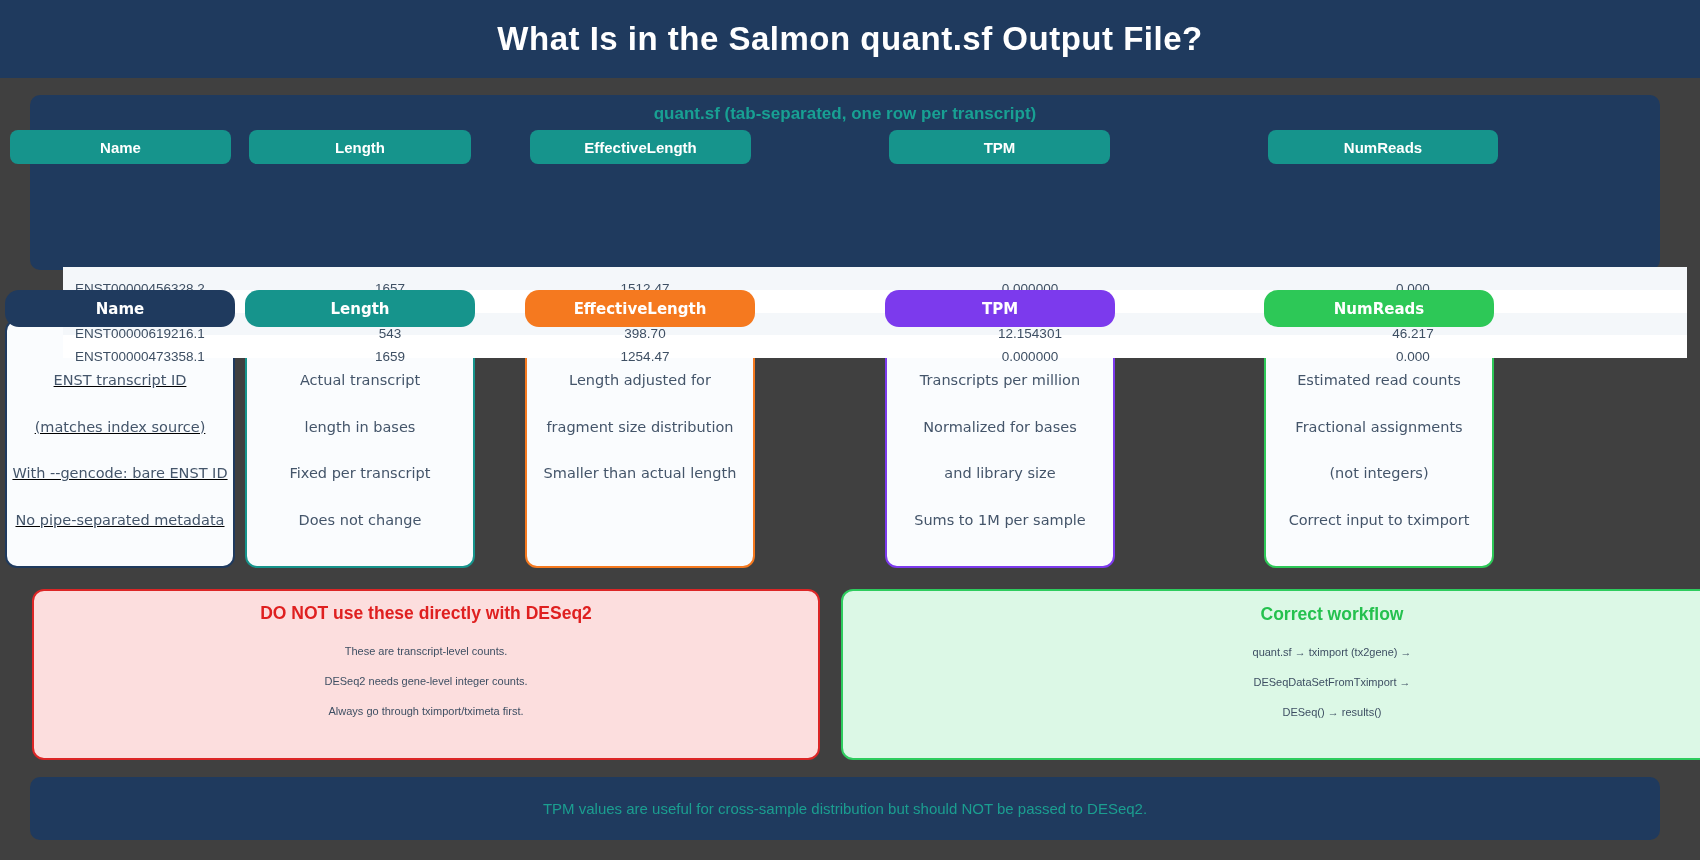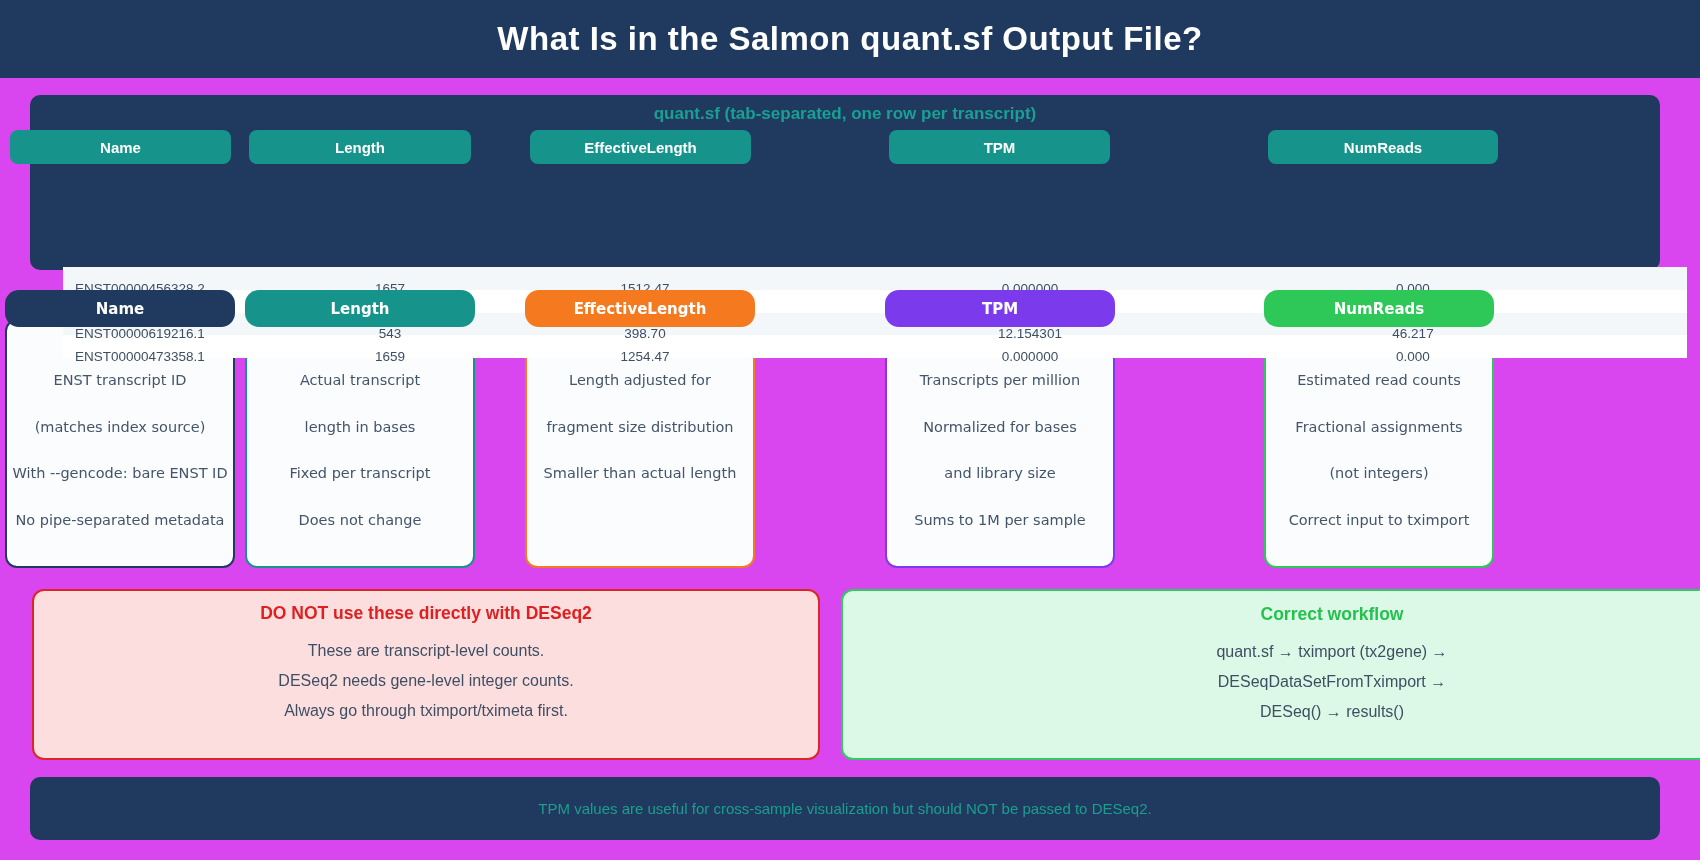--- a/index.html
+++ b/index.html
@@ -1,16 +1,16 @@
 <!DOCTYPE html>
 <html><head>
 <meta charset="utf-8">
 <style>
   html,body{margin:0;padding:0;background:#f7f9fc;}
-  .stage{position:relative;width:1700px;height:860px;background:#d946ef;overflow:hidden;
+  .stage{position:relative;width:1700px;height:860px;background:#404040;overflow:hidden;
          font-family:"Liberation Sans",sans-serif;}
 
   
   .titlebar{position:absolute;left:0;top:0;width:1700px;height:78px;background:#1f3a5e;
             display:flex;align-items:center;justify-content:center;}
   .titlebar h1{margin:0;color:#ffffff;font-size:33px;font-weight:bold;letter-spacing:.5px;}
 
   
   .table-panel{position:absolute;left:30px;top:95px;width:1630px;height:175px;
                background:#1f3a5e;border-radius:10px;}
@@ -35,36 +35,36 @@
   .card{position:absolute;top:290px;width:230px;height:278px;}
   .card-header{position:absolute;left:0;right:0;top:0;height:37px;border-radius:14px;
                color:#fff;font-family:"DejaVu Sans",sans-serif;font-size:15px;font-weight:bold;
                display:flex;align-items:center;justify-content:center;z-index:2;}
   .card-body{position:absolute;left:0;right:0;top:29px;bottom:0;background:#fafcfe;
              border:2px solid #000;border-radius:12px;box-sizing:border-box;
              padding-top:36px;}
   .card-line{height:46.5px;display:flex;align-items:center;justify-content:center;
              color:#44556a;font-family:"DejaVu Sans",sans-serif;font-size:14.5px;
              text-align:center;white-space:nowrap;}
-  .card.p0{left:5px;}   .card.p0 .card-header{background:#1f3a5e;} .card.p0 .card-body{border-color:#1f3a5e;}
+  .card.p0{left:5px;}   .card.p0 .card-header{background:#1f3a5e;} .card.p0 .card-body{border-color:#1f3a5e;text-decoration:underline;}
   .card.p1{left:245px;} .card.p1 .card-header{background:#16948c;} .card.p1 .card-body{border-color:#16948c;}
   .card.p2{left:525px;} .card.p2 .card-header{background:#f5791f;} .card.p2 .card-body{border-color:#f5791f;}
   .card.p3{left:885px;} .card.p3 .card-header{background:#7c3aed;} .card.p3 .card-body{border-color:#7c3aed;}
   .card.p4{left:1264px;}.card.p4 .card-header{background:#2dc857;} .card.p4 .card-body{border-color:#2dc857;}
 
   
   .note-box{position:absolute;top:589px;height:171px;border-radius:12px;box-sizing:border-box;
             text-align:center;}
   .warning-box{left:32px;width:788px;background:#fcdede;border:2.5px solid #dc2626;}
   .workflow-box{left:841px;width:982px;background:#dcf8e6;border:2.5px solid #2ecc5e;}
   .note-title{margin-top:13px;font-size:17.5px;font-weight:bold;}
   .warning-box .note-title{color:#df2020;margin-top:12px;}
   .workflow-box .note-title{color:#25c14f;}
   .note-line{margin-top:0;height:30px;display:flex;align-items:center;justify-content:center;
-             color:#3e4f63;font-size:16px;}
+             color:#3e4f63;font-size:11px;}
   .note-lines{margin-top:12px;}
 
   
   .footer-bar{position:absolute;left:30px;top:777px;width:1630px;height:63px;background:#1f3a5e;
               border-radius:10px;display:flex;align-items:center;justify-content:center;}
   .footer-bar span{color:#1b9e90;font-size:15px;}
 </style>
 </head>
 <body>
 
@@ -171,16 +171,16 @@
   <div class="note-box workflow-box">
     <div class="note-title">Correct workflow</div>
     <div class="note-lines">
       <div class="note-line">quant.sf → tximport (tx2gene) →</div>
       <div class="note-line">DESeqDataSetFromTximport →</div>
       <div class="note-line">DESeq() → results()</div>
     </div>
   </div>
 
   <div class="footer-bar">
-    <span>TPM values are useful for cross-sample visualization but should NOT be passed to DESeq2.</span>
+    <span>TPM values are useful for cross-sample distribution but should NOT be passed to DESeq2.</span>
   </div>
 
 </div>
 
 </body></html>

